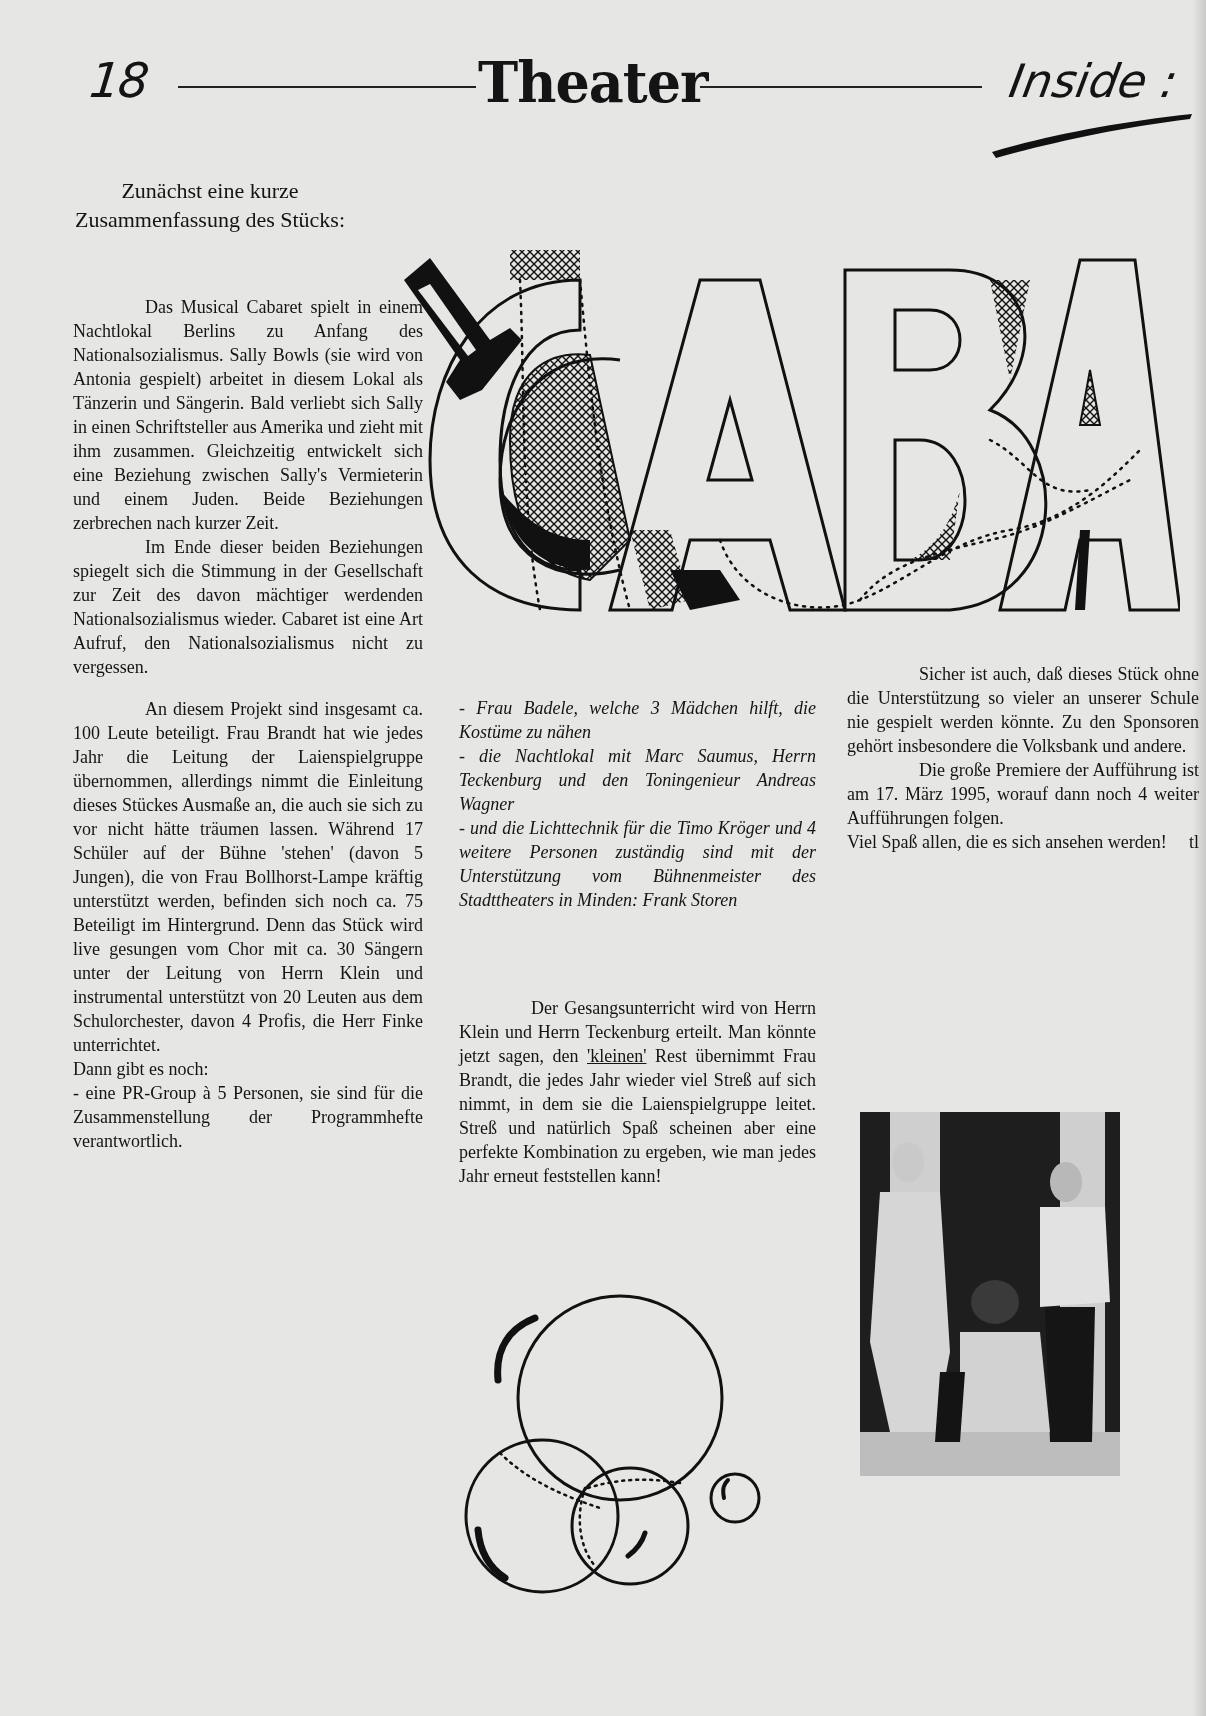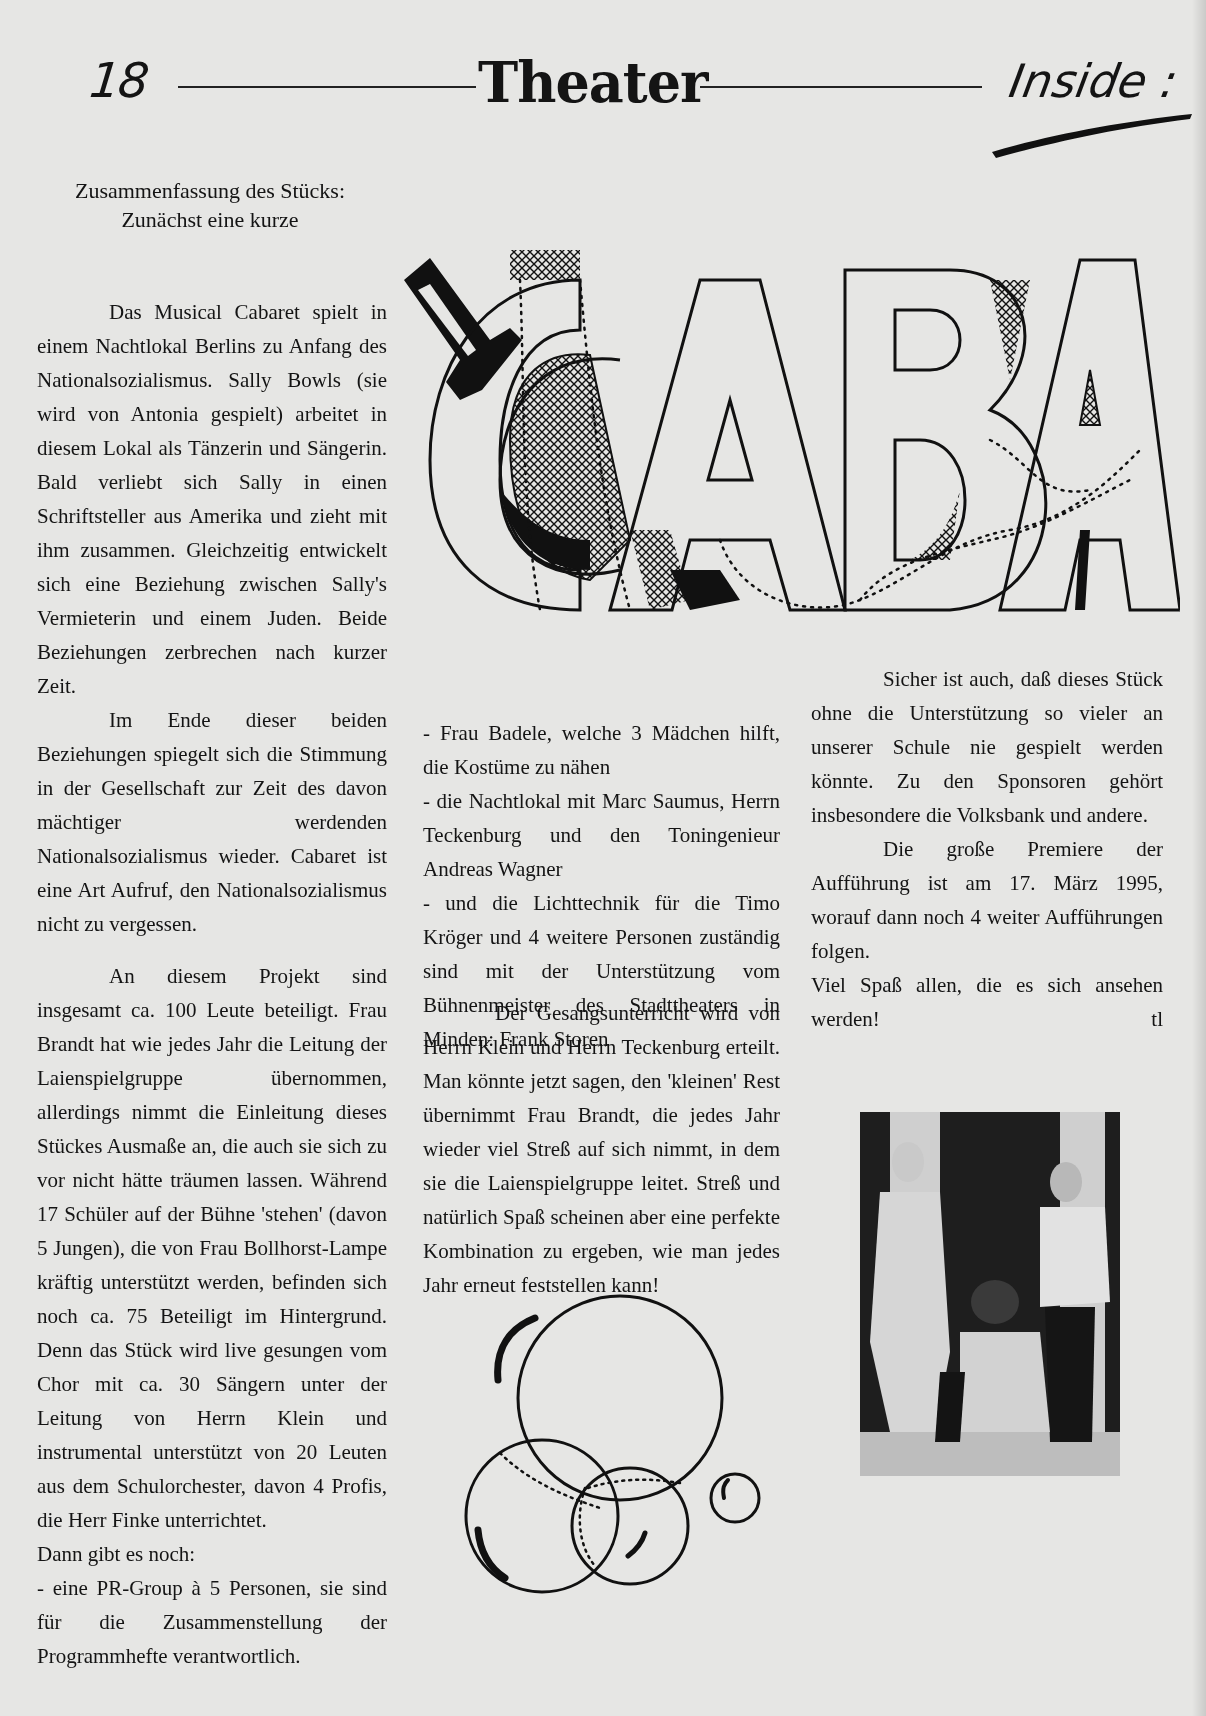--- a/index.html
+++ b/index.html
@@ -31,30 +31,30 @@
     position: absolute; left: 1010px; top: 54px; font-size: 46px;
     font-family: "DejaVu Sans", sans-serif; font-style: italic; transform: skewX(-10deg);
   }
   .swoosh { position: absolute; left: 986px; top: 110px; width: 210px; height: 50px; }
 
   .intro {
     position: absolute; left: 30px; top: 176px; width: 360px; text-align: center;
     font-size: 22px; line-height: 29px;
   }
   .col {
-    position: absolute; font-size: 21px; line-height: 34px; text-align: justify;
+    position: absolute; font-size: 18px; line-height: 24px; text-align: justify; margin-left: 36px;
   }
   .col p { margin: 0; }
   .col .ind { text-indent: 72px; }
   .col .gap { height: 18px; }
   .col-1 { left: 37px; top: 295px; width: 350px; }
-  .col-2 { left: 423px; top: 716px; width: 357px; }
+  .col-2 { left: 423px; top: 696px; width: 357px; font-style: italic; }
   .col-2b { left: 423px; top: 996px; width: 357px; }
   .col-3 { left: 811px; top: 662px; width: 352px; }
-  .u { }
+  .u { text-decoration: underline; }
   .sig { float: right; }
 
   .art-caba { position: absolute; left: 390px; top: 240px; width: 790px; height: 380px; }
   .art-bubbles { position: absolute; left: 450px; top: 1288px; width: 340px; height: 330px; }
   .photo {
     position: absolute; left: 860px; top: 1112px; width: 260px; height: 364px;
     background: #2a2a2a; overflow: hidden;
   }
 </style>
 </head>
@@ -65,22 +65,22 @@
 <div class="pagenum">18</div>
 <div class="rule left"></div>
 <div class="masthead">Theater</div>
 <div class="rule right"></div>
 <div class="inside">Inside :</div>
 <svg class="swoosh" viewBox="0 0 210 50">
   <path d="M6 42 C 60 26, 130 12, 206 4 L 204 9 C 130 18, 60 34, 10 48 Z" fill="#111"></path>
 </svg>
 
 <div class="intro">
+  <div>Zunächst eine kurze</div>
   <div>Zusammenfassung des Stücks:</div>
-  <div>Zunächst eine kurze</div>
 </div>
 
 <svg class="art-caba" viewBox="0 0 790 380">
   <defs>
     <pattern id="net" width="8" height="8" patternUnits="userSpaceOnUse">
       <path d="M0 0 L8 8 M8 0 L0 8" stroke="#111" stroke-width="1.4"></path>
     </pattern>
   </defs>
   <g>
     <path d="M14 40 L40 18 L100 100 L120 88 L132 100 L92 150 L70 160 L56 142 L70 120 Z" fill="#111"></path>

